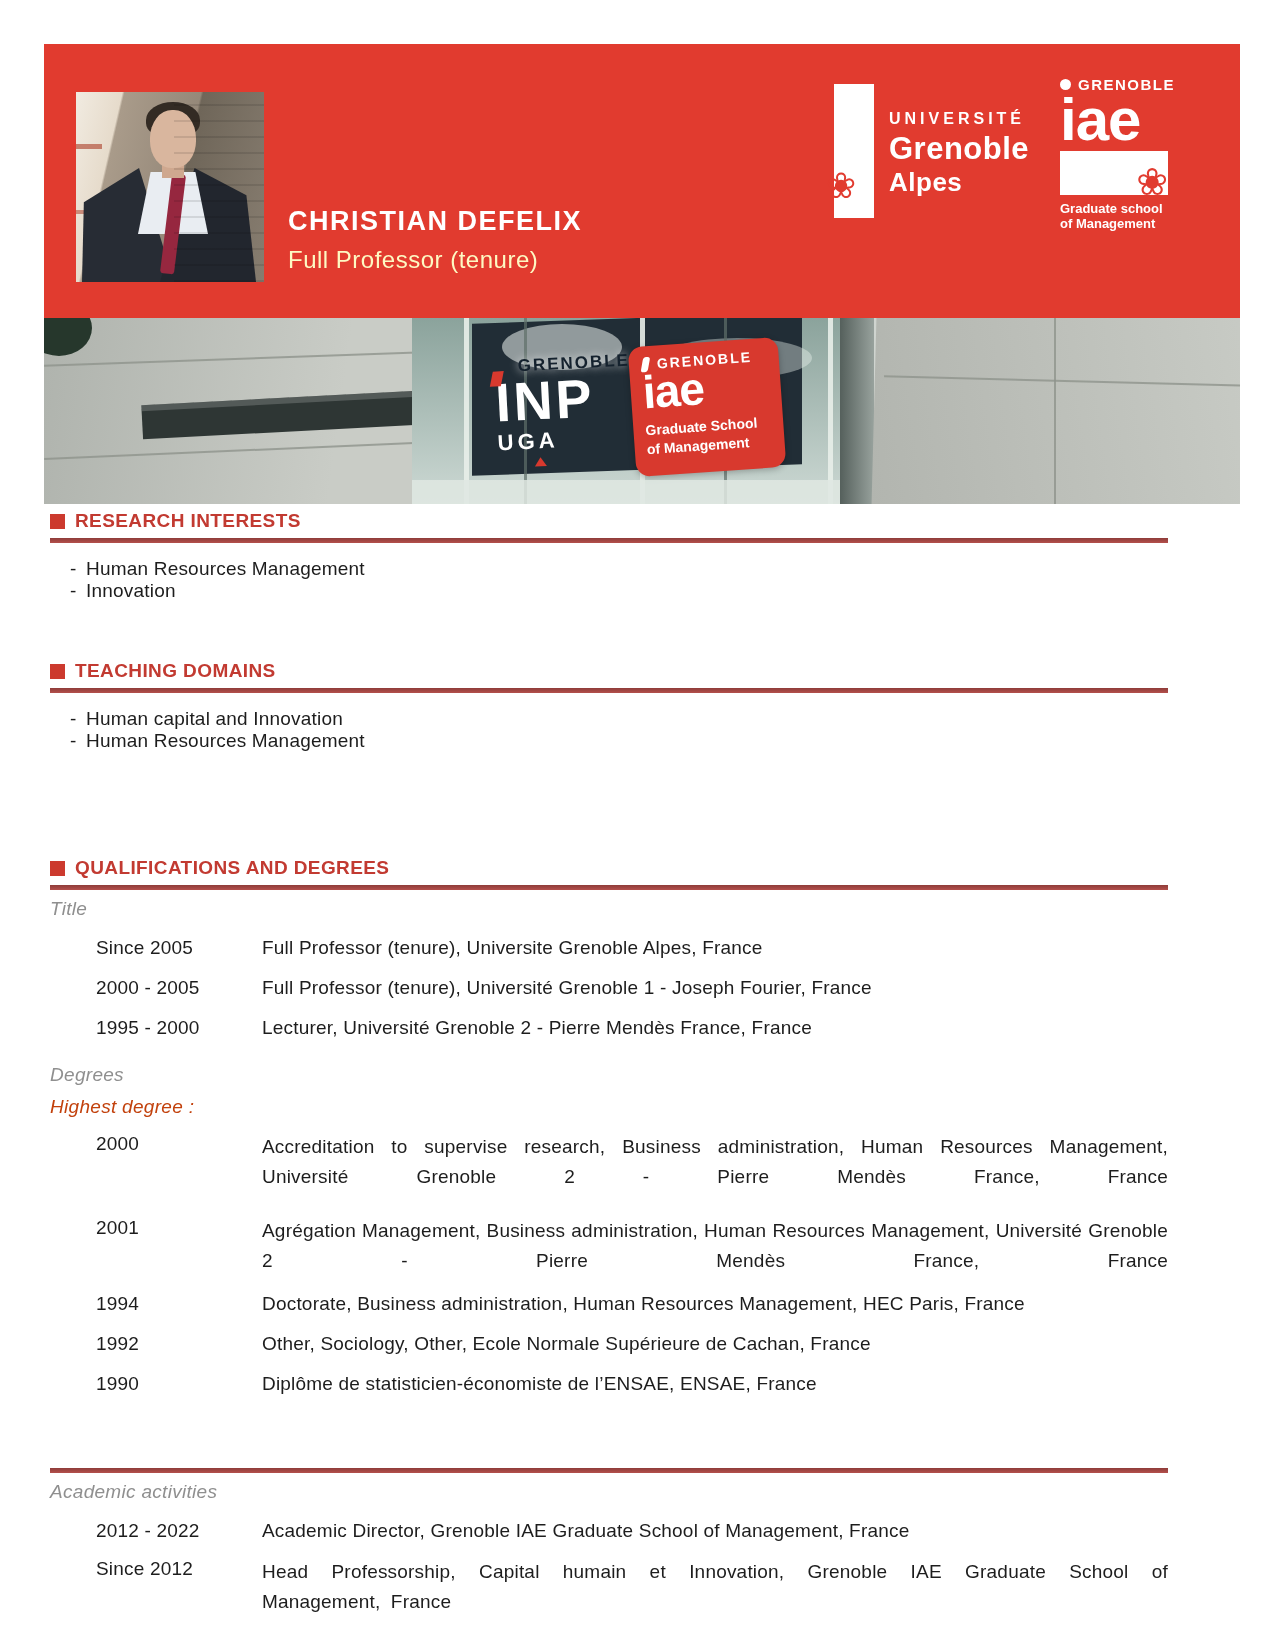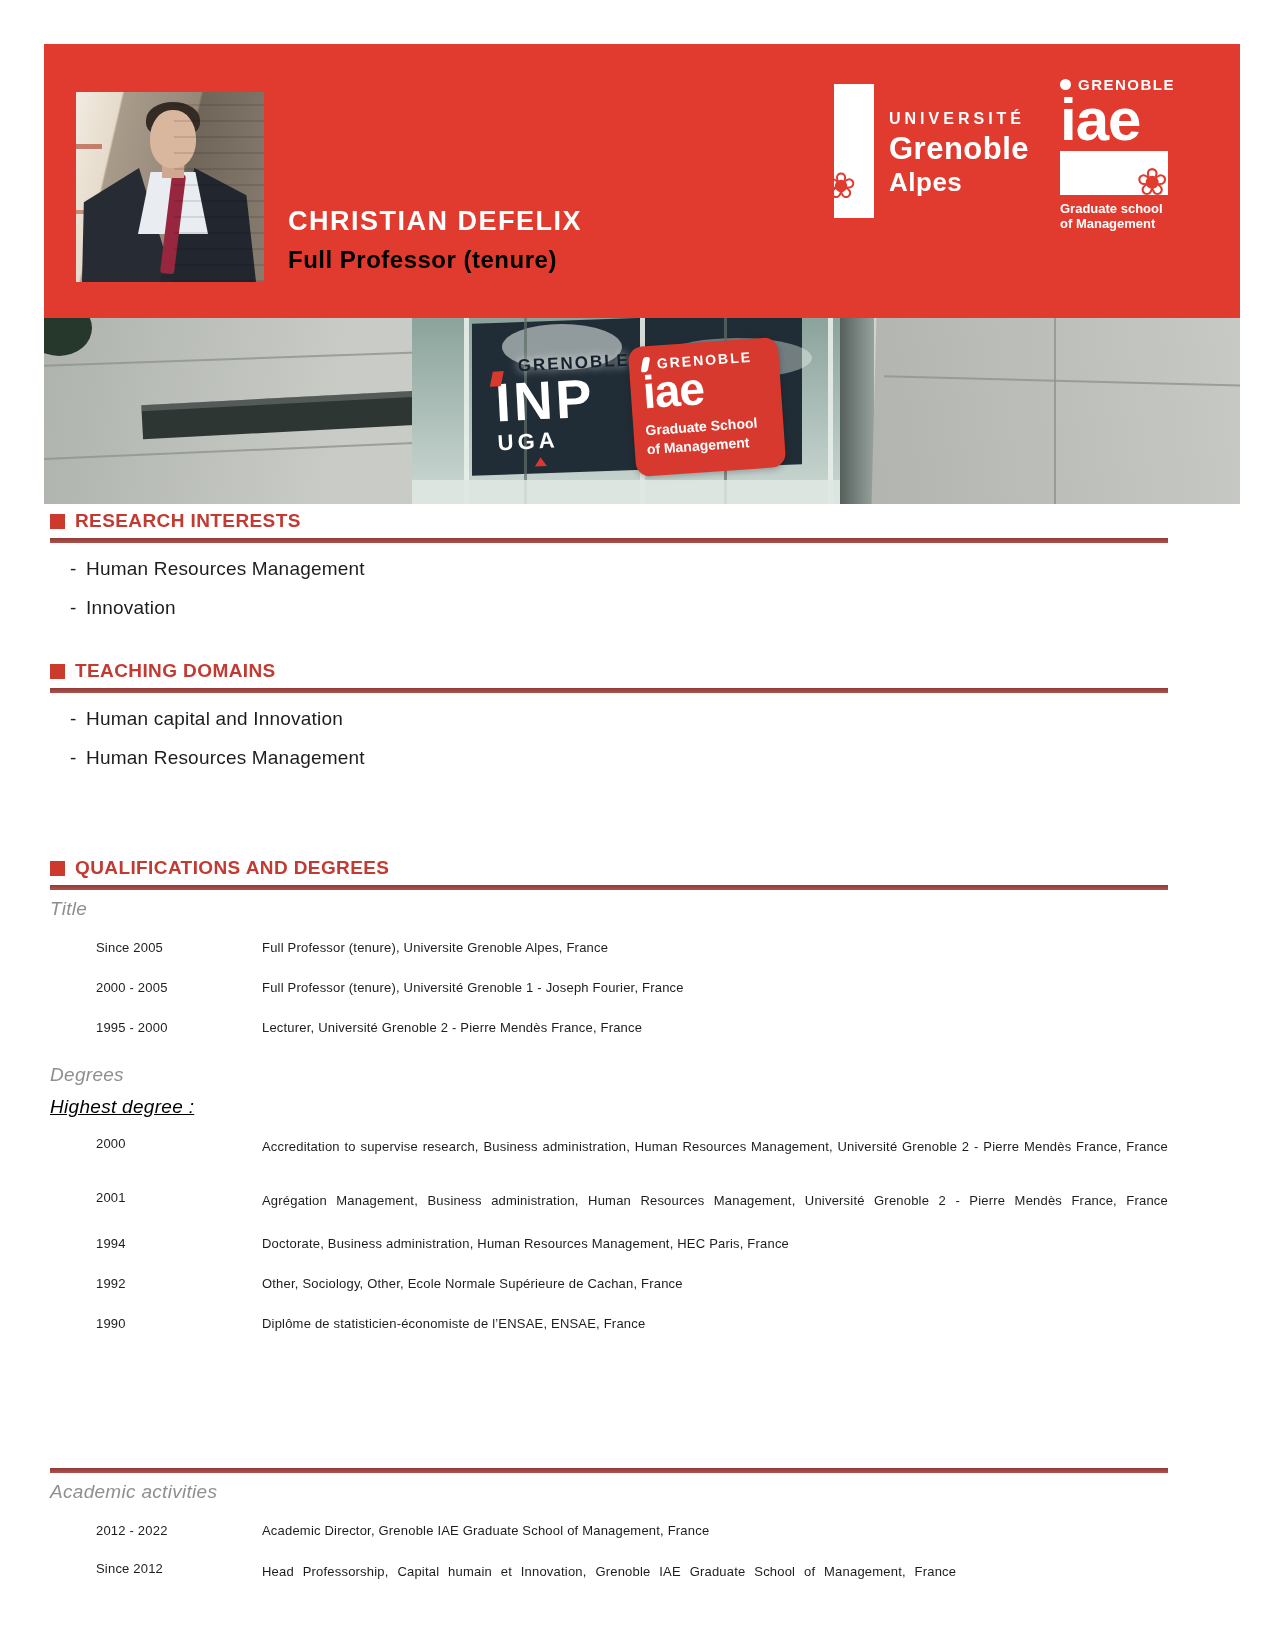--- a/index.html
+++ b/index.html
@@ -24,21 +24,21 @@
   .p-tie{position:absolute;left:90px;top:82px;width:14px;height:100px;background:#96273f;
          transform:rotate(7deg);border-radius:3px;}
   .p-suit-l{position:absolute;left:6px;top:76px;width:92px;height:114px;background:#272c34;
             clip-path:polygon(62% 0,100% 100%,0 100%,2% 30%);}
   .p-suit-r{position:absolute;right:8px;top:76px;width:96px;height:114px;background:#22262e;
             clip-path:polygon(36% 0,90% 24%,100% 100%,0 100%);}
 
   
   .who{position:absolute;left:244px;top:162px;color:#ffffff;}
   .who-name{font-size:27px;font-weight:700;letter-spacing:1.5px;}
-  .who-title{font-size:24px;font-weight:700;margin-top:9px;color:#000000;letter-spacing:.5px;}
+  .who-title{font-size:24px;font-weight:400;margin-top:9px;color:#fef9c3;letter-spacing:.5px;}
 
   
   .uga{position:absolute;left:790px;top:40px;display:flex;}
   .uga-bar{position:relative;width:40px;height:134px;background:#ffffff;}
   .uga-flower{position:absolute;left:-8px;bottom:14px;font-size:36px;line-height:1;color:#e13b2f;}
   .uga-text{margin-left:15px;color:#ffffff;padding-top:26px;}
   .uga-l1{font-size:16px;font-weight:700;letter-spacing:4px;}
   .uga-l2{font-size:31px;font-weight:700;margin-top:3px;letter-spacing:.5px;}
   .uga-l3{font-size:26px;font-weight:700;letter-spacing:.5px;}
 
@@ -88,26 +88,26 @@
   .bsign-city{font-size:14px;font-weight:700;letter-spacing:2px;margin-left:16px;}
   .bsign-main{font-size:46px;font-weight:700;line-height:.9;letter-spacing:-1px;}
   .bsign-sub{font-size:14px;font-weight:700;margin-top:8px;line-height:1.3;}
 
   
   .section{position:absolute;left:50px;width:1118px;}
   .sec-head{display:flex;align-items:center;gap:10px;height:22px;}
   .sec-square{width:15px;height:15px;background:#cc3a2e;flex-shrink:0;}
   .sec-title{font-size:19px;font-weight:700;color:#c23a31;letter-spacing:.4px;}
   .sec-line{height:5px;margin-top:6px;background:linear-gradient(#8e3c39,#b4504c);}
-  .dash-item{font-size:19px;line-height:22px;margin-top:17px;padding-left:36px;position:relative;letter-spacing:.2px;}
+  .dash-item{font-size:19px;line-height:22px;padding-left:36px;position:relative;letter-spacing:.2px;}
   .dash-item.first{margin-top:15px;}
   .dash-item::before{content:"-";position:absolute;left:20px;}
   .sub-label{font-size:19px;font-style:italic;color:#8f8f8f;margin-top:8px;letter-spacing:.3px;}
-  .sub-label.dark{color:#000000;text-decoration:underline;}
-  .row{display:flex;font-size:13px;line-height:24px;margin-top:16px;}
+  .sub-label.dark{color:#c2410c;}
+  .row{display:flex;font-size:19px;line-height:24px;margin-top:16px;}
   .row .period{width:166px;padding-left:46px;flex-shrink:0;letter-spacing:.2px;}
   .row .desc{flex:1;letter-spacing:.2px;}
   .row.two .desc{line-height:30px;}
   .row.jall .desc{text-align:justify;text-align-last:justify;}
   .row.jlast .desc{text-align:justify;word-spacing:5px;}
   .mt24{margin-top:24px;}
   .mt14{margin-top:14px;}
   .mt10{margin-top:10px;}
 </style>
 </head>

